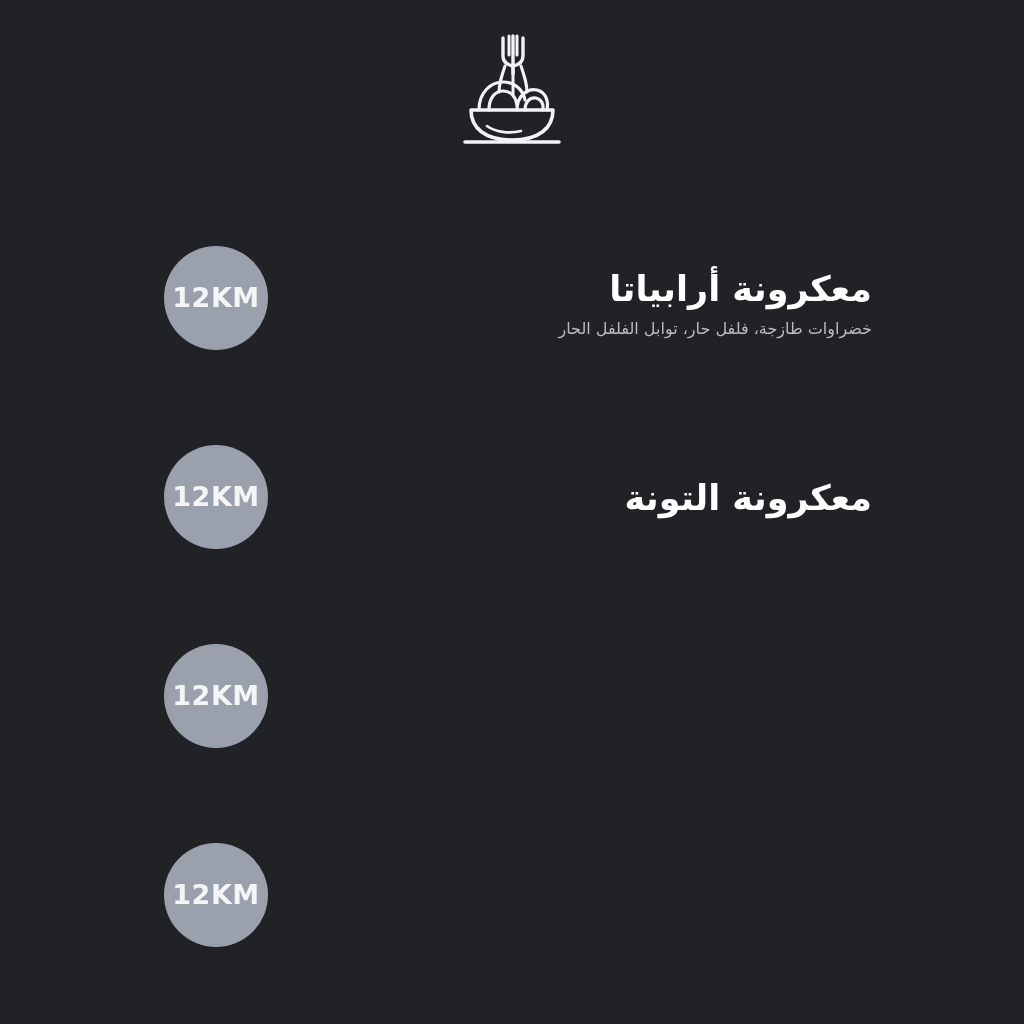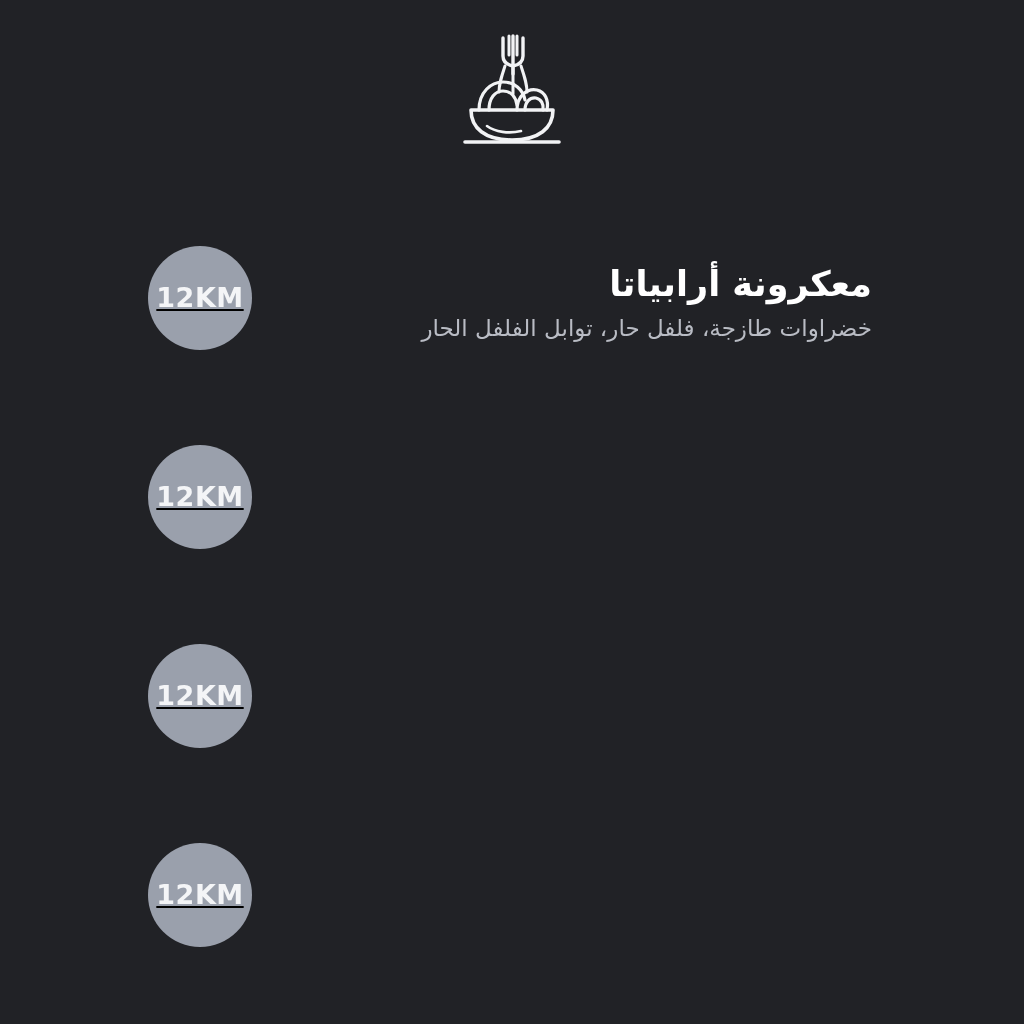--- a/index.html
+++ b/index.html
@@ -41,31 +41,30 @@
     margin: 0;
   }
   .menu-item {
     position: relative;
     height: 199px;
     display: flex;
     align-items: center;
   }
   .badge {
     position: absolute;
-    left: 148px;
+    left: 164px;
     top: 50%;
     transform: translateY(-50%);
     width: 104px;
     height: 104px;
     border-radius: 50%;
     background: #9aa0ac;
     display: flex;
     align-items: center;
     justify-content: center;
-    text-decoration: underline;
   }
   .badge-text {
     color: #f4f5f7;
     font-size: 27px;
     font-weight: bold;
     letter-spacing: 0.5px;
     font-family: "DejaVu Sans", "Liberation Sans", sans-serif;
   }
   .item-text {
     position: absolute;
@@ -79,21 +78,21 @@
   .item-title {
     color: #ffffff;
     font-size: 35px;
     font-weight: bold;
     line-height: 1.25;
     margin: 12px 0 8px 0;
     font-family: "DejaVu Sans", "Liberation Sans", sans-serif;
   }
   .item-desc {
     color: #b9bcc4;
-    font-size: 23px;
+    font-size: 16px;
     line-height: 1.3;
     margin: 0;
     font-family: "DejaVu Sans", "Liberation Sans", sans-serif;
   }
 </style>
 </head>
 <body>
 
 <div class="page">
 
@@ -133,20 +132,21 @@
         <p class="item-title">معكرونة أرابياتا</p>
         <p class="item-desc">خضراوات طازجة، فلفل حار، توابل الفلفل الحار</p>
       </div>
     </div>
 
     <div class="menu-item">
       <div class="badge">
         <span class="badge-text">12KM</span>
       </div>
       <div class="item-text">
+        <p class="item-title">معكرونة التونة</p>
       </div>
     </div>
 
     <div class="menu-item">
       <div class="badge">
         <span class="badge-text">12KM</span>
       </div>
     </div>
 
     <div class="menu-item">

